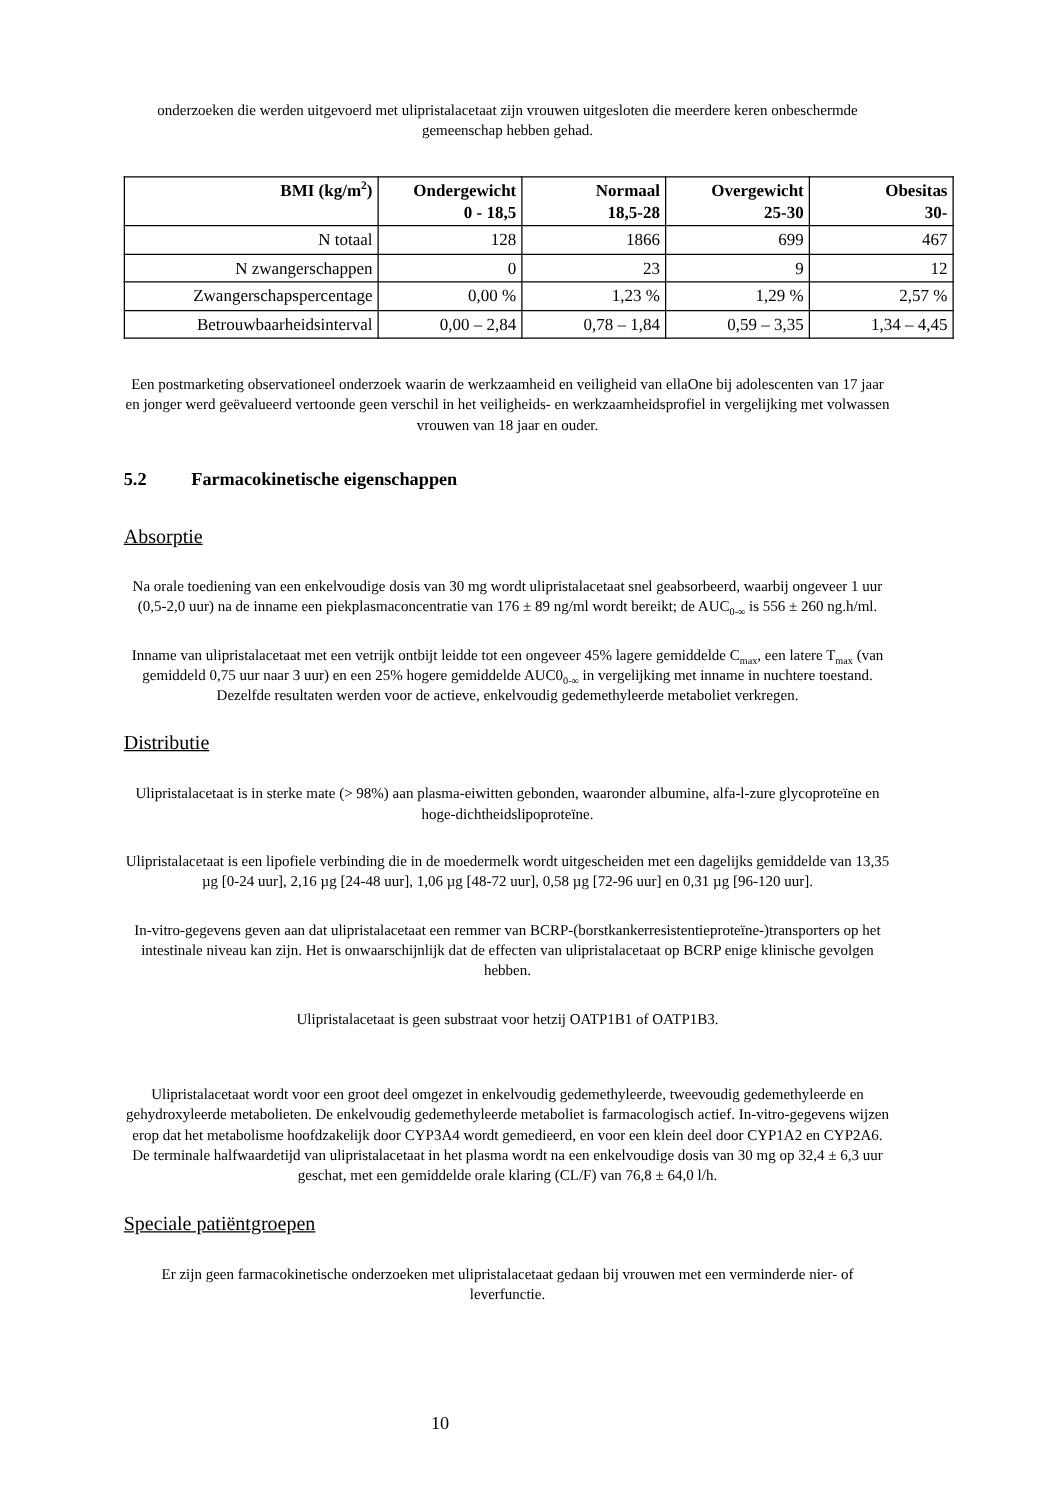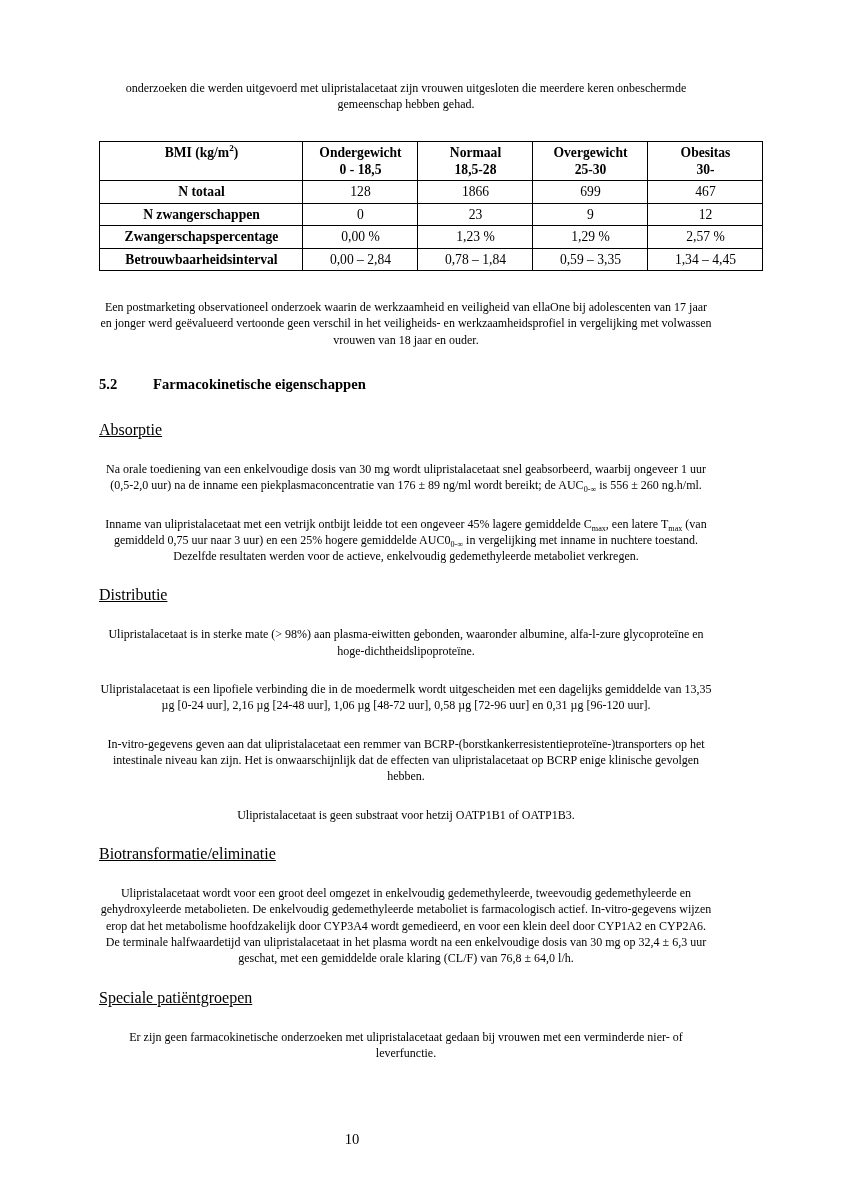--- a/index.html
+++ b/index.html
@@ -36,26 +36,26 @@
     border-collapse: collapse;
     width: 614px;
     table-layout: fixed;
     font-size: 13.6px;
     line-height: 1.28;
   }
   table.bmi th, table.bmi td {
     border: 1.2px solid #000000;
     padding: 2px 4px 2px 5px;
     vertical-align: top;
-    text-align: center;
+    text-align: right;
     font-weight: normal;
     margin-left: 12px;
   }
   table.bmi th.rowhead, table.bmi td.rowhead {
-    font-weight: bold;
+    font-weight: normal;
   }
   table.bmi thead th {
     font-weight: bold;
   }
   .col-label { width: 193px; }
   .col-d { width: 105px; }
   .hdr-line2 { display: block; }
   .sup { font-size: 0.68em; vertical-align: super; line-height: 0; }
   .sub { font-size: 0.68em; vertical-align: sub; line-height: 0; }
 
@@ -181,23 +181,20 @@
     <div class="gap-md"></div>
 
     <p class="para"><span class="ital">In-vitro</span><span>-gegevens geven aan dat ulipristalacetaat een remmer van BCRP-(borstkankerresistentieproteïne-)transporters op het intestinale niveau kan zijn. Het is onwaarschijnlijk dat de effecten van ulipristalacetaat op BCRP enige klinische gevolgen hebben.</span></p>
 
     <div class="gap-md"></div>
 
     <p class="para">Ulipristalacetaat is geen substraat voor hetzij OATP1B1 of OATP1B3.</p>
 
     <div class="gap-md"></div>
 
-    <div>
-      <span class="sub-heading">Biotransformatie/eliminatie</span>
-    </div>
 
     <div class="gap-md"></div>
 
     <p class="para"><span>Ulipristalacetaat wordt voor een groot deel omgezet in enkelvoudig gedemethyleerde, tweevoudig gedemethyleerde en gehydroxyleerde metabolieten. De enkelvoudig gedemethyleerde metaboliet is farmacologisch actief. </span><span class="ital">In-vitro</span><span>-gegevens wijzen erop dat het metabolisme hoofdzakelijk door CYP3A4 wordt gemedieerd, en voor een klein deel door CYP1A2 en CYP2A6. De terminale halfwaardetijd van ulipristalacetaat in het plasma wordt na een enkelvoudige dosis van 30 mg op 32,4 ± 6,3 uur geschat, met een gemiddelde orale klaring (CL/F) van 76,8 ± 64,0 l/h.</span></p>
 
     <div class="gap-md"></div>
 
     <div>
       <span class="sub-heading">Speciale patiëntgroepen</span>
     </div>

